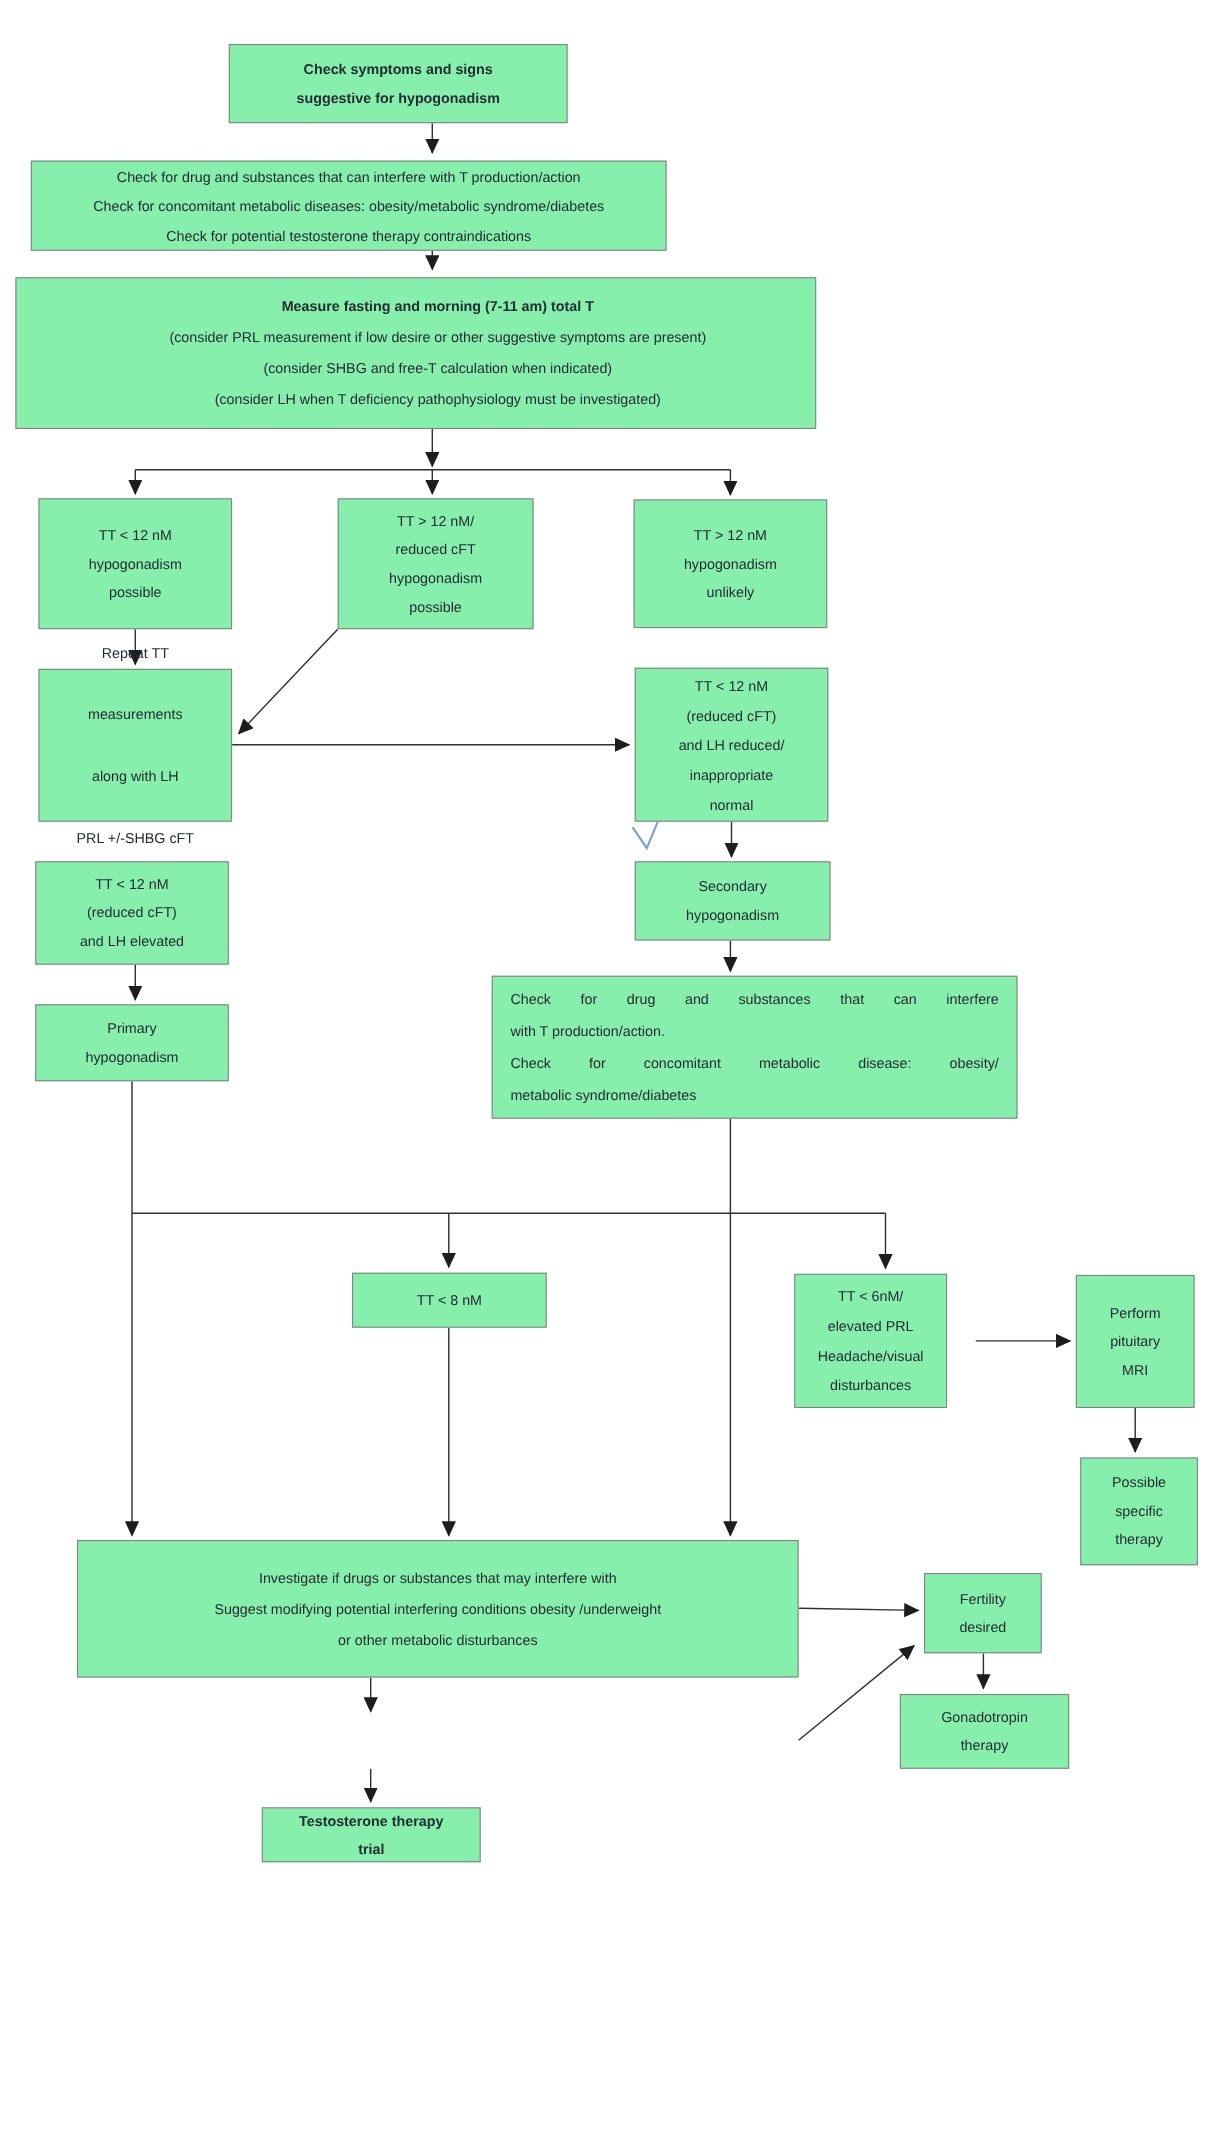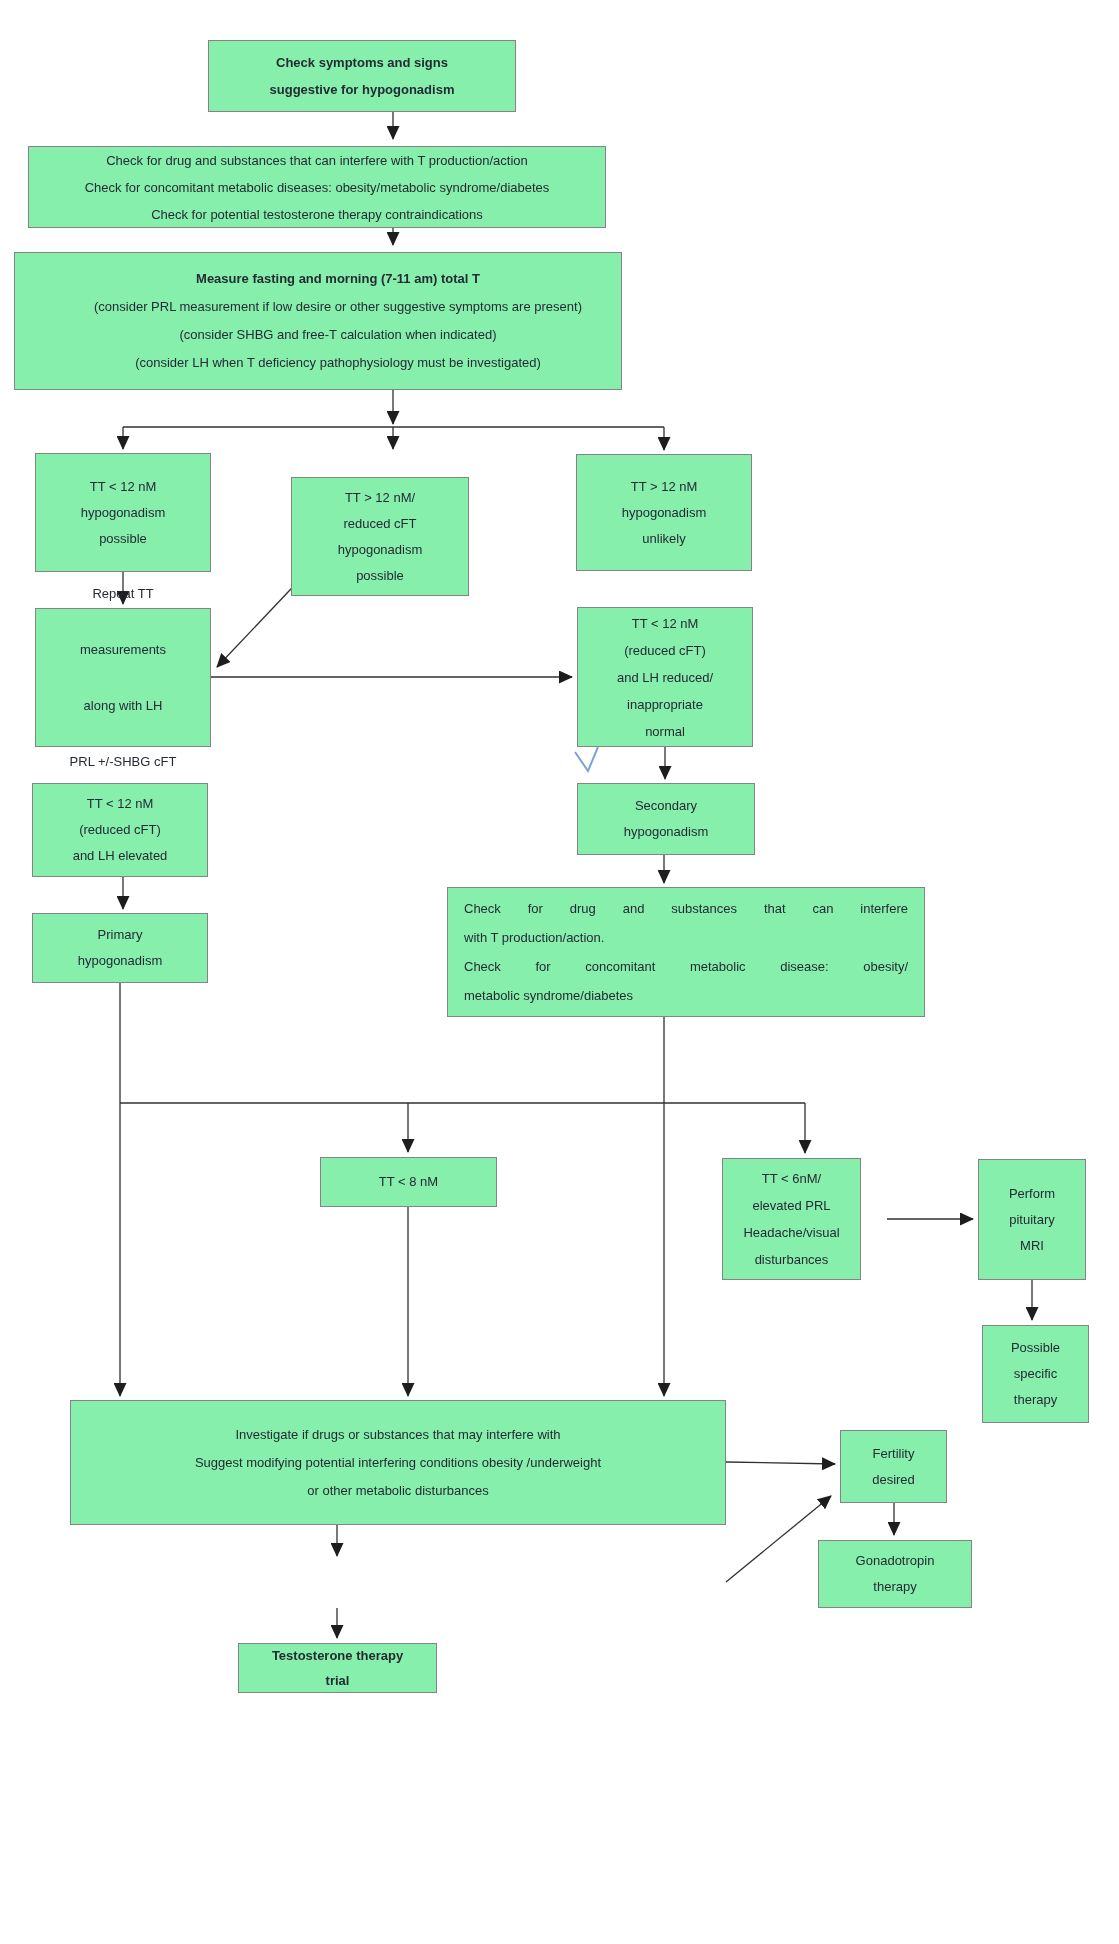--- a/index.html
+++ b/index.html
@@ -19,23 +19,23 @@
   .node .ln { width:100%; white-space:nowrap; }
   .node.wrapok .ln { white-space:normal; }
   .bold { font-weight:bold; }
   .leftalign { align-items:stretch; text-align:left; padding:6px 16px; }
   .leftalign .ln { white-space:normal; }
   .justify { text-align:justify; text-align-last:justify; }
 
   
   #box-a          { left:208px; top:40px;   width:308px; height:72px;  line-height:27px;}
   #box-b          { left:28px;  top:146px;  width:578px; height:82px;  line-height:27px;}
-  #box-c          { left:14px;  top:252px;  width:608px; height:138px; line-height:28px;padding-left:40px;}
+  #box-c          { left:14px;  top:252px;  width:728px; height:138px; line-height:28px;padding-left:40px;}
   #box-d1         { left:35px;  top:453px;  width:176px; height:119px; }
-  #box-d2         { left:291px; top:453px;  width:178px; height:119px;margin-top:24px; }
+  #box-d2         { left:307px; top:453px;  width:178px; height:119px; }
   #box-d3         { left:576px; top:454px;  width:176px; height:117px; }
   #box-repeat     { left:35px;  top:608px;  width:176px; height:139px;gap:30px; }
   #box-lhred      { left:577px; top:607px;  width:176px; height:140px; line-height:27px;}
   #box-lhelev     { left:32px;  top:783px;  width:176px; height:94px;  }
   #box-secondary  { left:577px; top:783px;  width:178px; height:72px;  }
   #box-primary    { left:32px;  top:913px;  width:176px; height:70px;  }
   #box-check2     { left:447px; top:887px;  width:478px; height:130px; line-height:29px;}
   #box-tt8        { left:320px; top:1157px; width:177px; height:50px;  }
   #box-tt6        { left:722px; top:1158px; width:139px; height:122px; line-height:27px;}
   #box-mri        { left:978px; top:1159px; width:108px; height:121px;text-align:center; }

